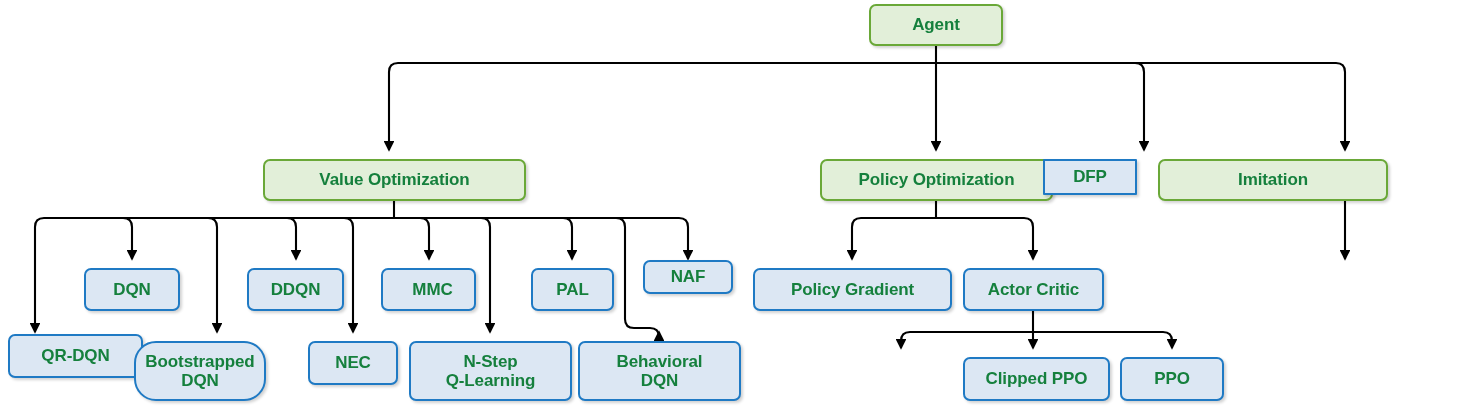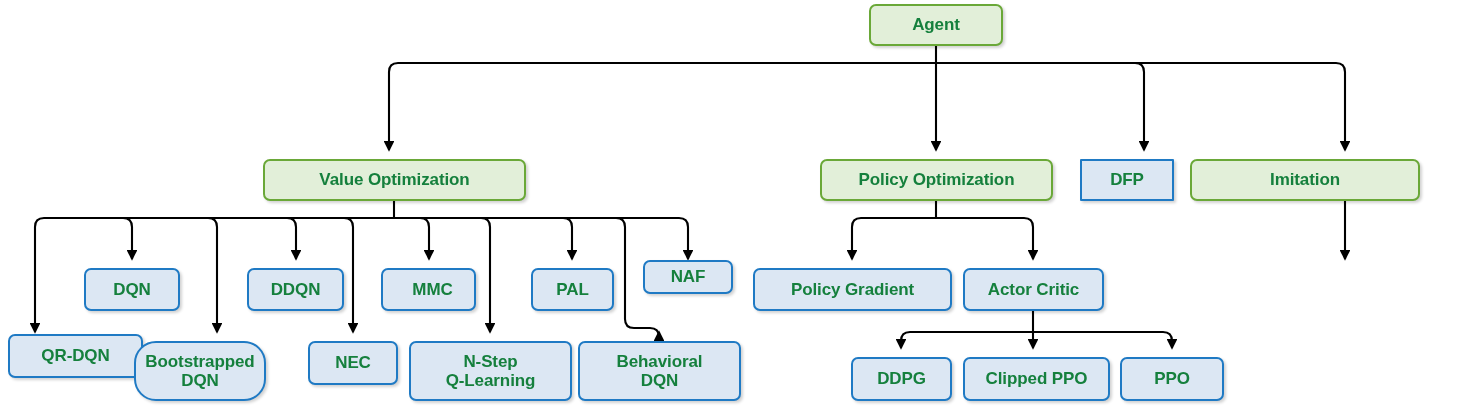--- a/index.html
+++ b/index.html
@@ -114,25 +114,25 @@
   </div>
 
   <div class="node green" style="left:263px; top:159px; width:263px; height:42px;">
     <span class="lbl">Value Optimization</span>
   </div>
 
   <div class="node green" style="left:820px; top:159px; width:233px; height:42px;">
     <span class="lbl">Policy Optimization</span>
   </div>
 
-  <div class="node blue sharp" style="left:1080px; top:159px; width:94px; height:42px;">
+  <div class="node blue sharp" style="left:1043px; top:159px; width:94px; height:36px;">
     <span class="lbl">DFP</span>
   </div>
 
-  <div class="node green" style="left:1190px; top:159px; width:230px; height:42px;">
+  <div class="node green" style="left:1158px; top:159px; width:230px; height:42px;">
     <span class="lbl">Imitation</span>
   </div>
 
   <div class="node blue" style="left:84px; top:268px; width:96px; height:43px;">
     <span class="lbl">DQN</span>
   </div>
 
   <div class="node blue" style="left:247px; top:268px; width:97px; height:43px;">
     <span class="lbl">DDQN</span>
   </div>
@@ -173,23 +173,20 @@
   </div>
 
   <div class="node blue" style="left:753px; top:268px; width:199px; height:43px;">
     <span class="lbl">Policy Gradient</span>
   </div>
 
   <div class="node blue" style="left:963px; top:268px; width:141px; height:43px;">
     <span class="lbl">Actor Critic</span>
   </div>
 
-  <div class="node blue" style="left:851px; top:357px; width:101px; height:44px;">
-    <span class="lbl">DDPG</span>
-  </div>
 
   <div class="node blue" style="left:963px; top:357px; width:147px; height:44px;">
     <span class="lbl">Clipped PPO</span>
   </div>
 
   <div class="node blue" style="left:1120px; top:357px; width:104px; height:44px;">
     <span class="lbl">PPO</span>
   </div>
 
 

